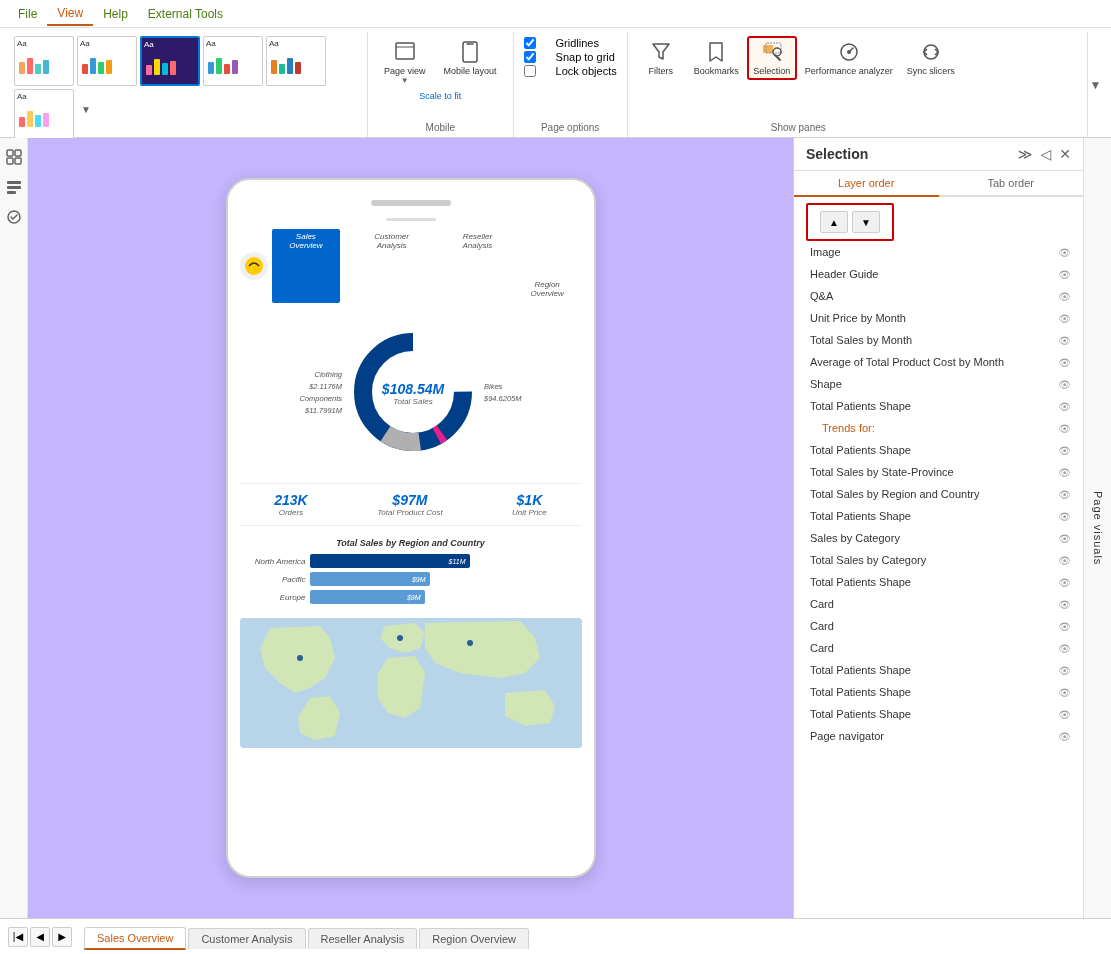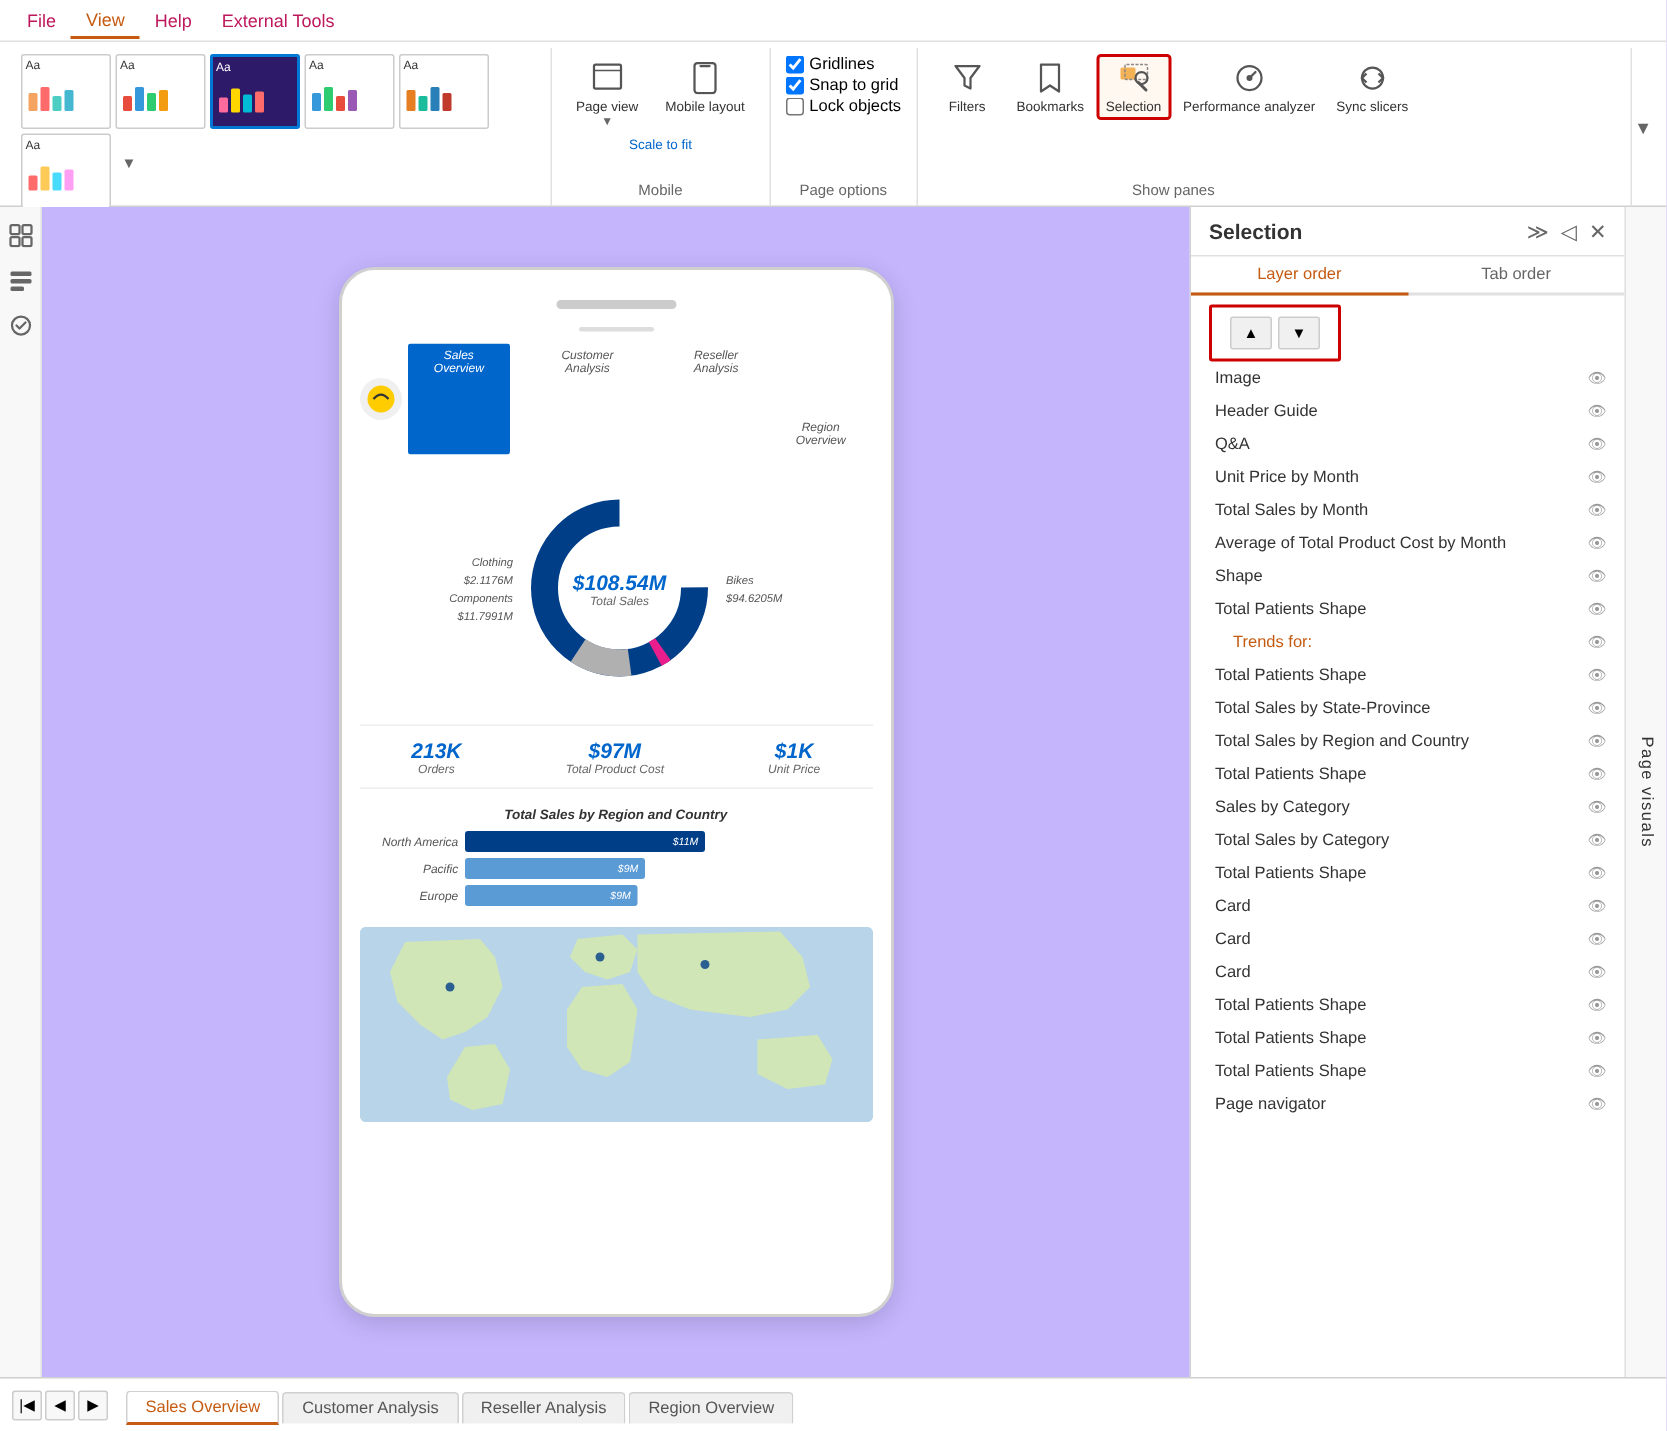--- a/index.html
+++ b/index.html
@@ -1,32 +1,32 @@
 <!DOCTYPE html>
 <html><head>
   <meta charset="utf-8">
   <style>
     * { box-sizing: border-box; margin: 0; padding: 0; }
     body { font-family: 'Segoe UI', Arial, sans-serif; font-size: 12px; background: #f3f2f1; overflow: hidden; width: 1111px; height: 954px; }
 
     
     .menu-bar { display: flex; align-items: center; background: #fff; height: 28px; border-bottom: 1px solid #e0e0e0; padding: 0 8px; }
-    .menu-item { padding: 4px 10px; cursor: pointer; font-size: 12px; color: #be185d; }
+    .menu-item { padding: 4px 10px; cursor: pointer; font-size: 12px; color: #4d7c0f; }
     .menu-item.active { color: #c55a11; border-bottom: 2px solid #c55a11; }
 
     
     .ribbon { background: #fff; border-bottom: 1px solid #d0d0d0; display: flex; align-items: stretch; padding: 4px 8px 0 8px; height: 110px; }
     .ribbon-group-label { font-size: 10px; color: #666; margin-top: auto; padding-top: 4px; text-align: center; }
     .theme-item { width: 60px; height: 50px; border: 1px solid #ccc; border-radius: 2px; cursor: pointer; overflow: hidden; background: #fff; }
     .theme-item.active { border: 2px solid #0078d4; }
     .theme-mini-bars { display: flex; align-items: flex-end; gap: 2px; padding: 4px; height: 28px; }
     .theme-bar { width: 6px; border-radius: 1px; }
     .ribbon-btn { display: flex; flex-direction: column; align-items: center; padding: 4px 6px; cursor: pointer; border-radius: 3px; min-width: 50px; font-size: 10px; color: #333; }
     .ribbon-icon { width: 24px; height: 24px; margin-bottom: 2px; display: flex; align-items: center; justify-content: center; font-size: 16px; }
-    .checkbox-row { display: flex; align-items: center; gap: 4px; font-size: 11px; padding: 1px 0; }
+    .checkbox-row { display: flex; align-items: center; gap: 20px; font-size: 11px; padding: 1px 0; }
     .checkbox-row input { width: 12px; height: 12px; }
 
     
     .main-area { display: flex; height: calc(954px - 28px - 110px - 36px); }
 
     
     .left-sidebar { width: 28px; background: #f8f8f8; border-right: 1px solid #e0e0e0; display: flex; flex-direction: column; align-items: center; padding-top: 8px; gap: 8px; }
     .sidebar-icon { width: 22px; height: 22px; display: flex; align-items: center; justify-content: center; cursor: pointer; color: #666; font-size: 14px; }
 
     

